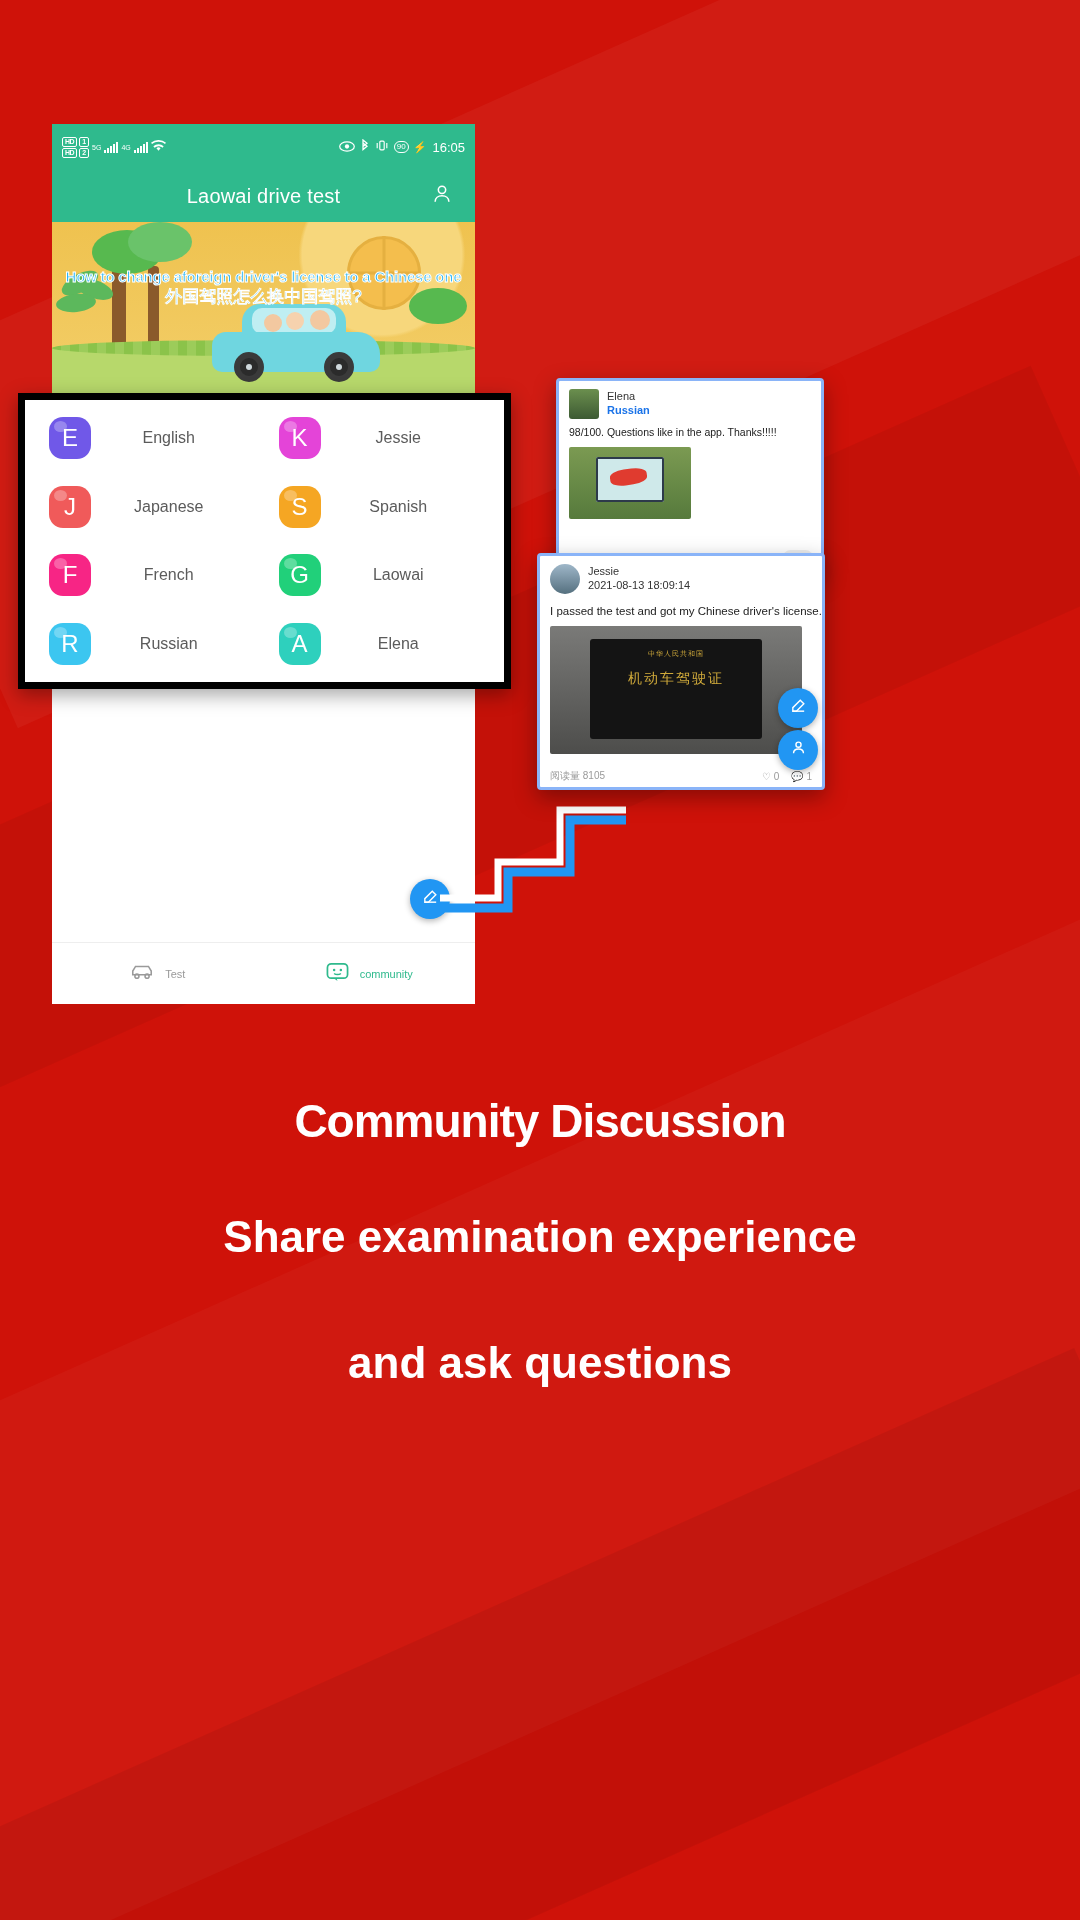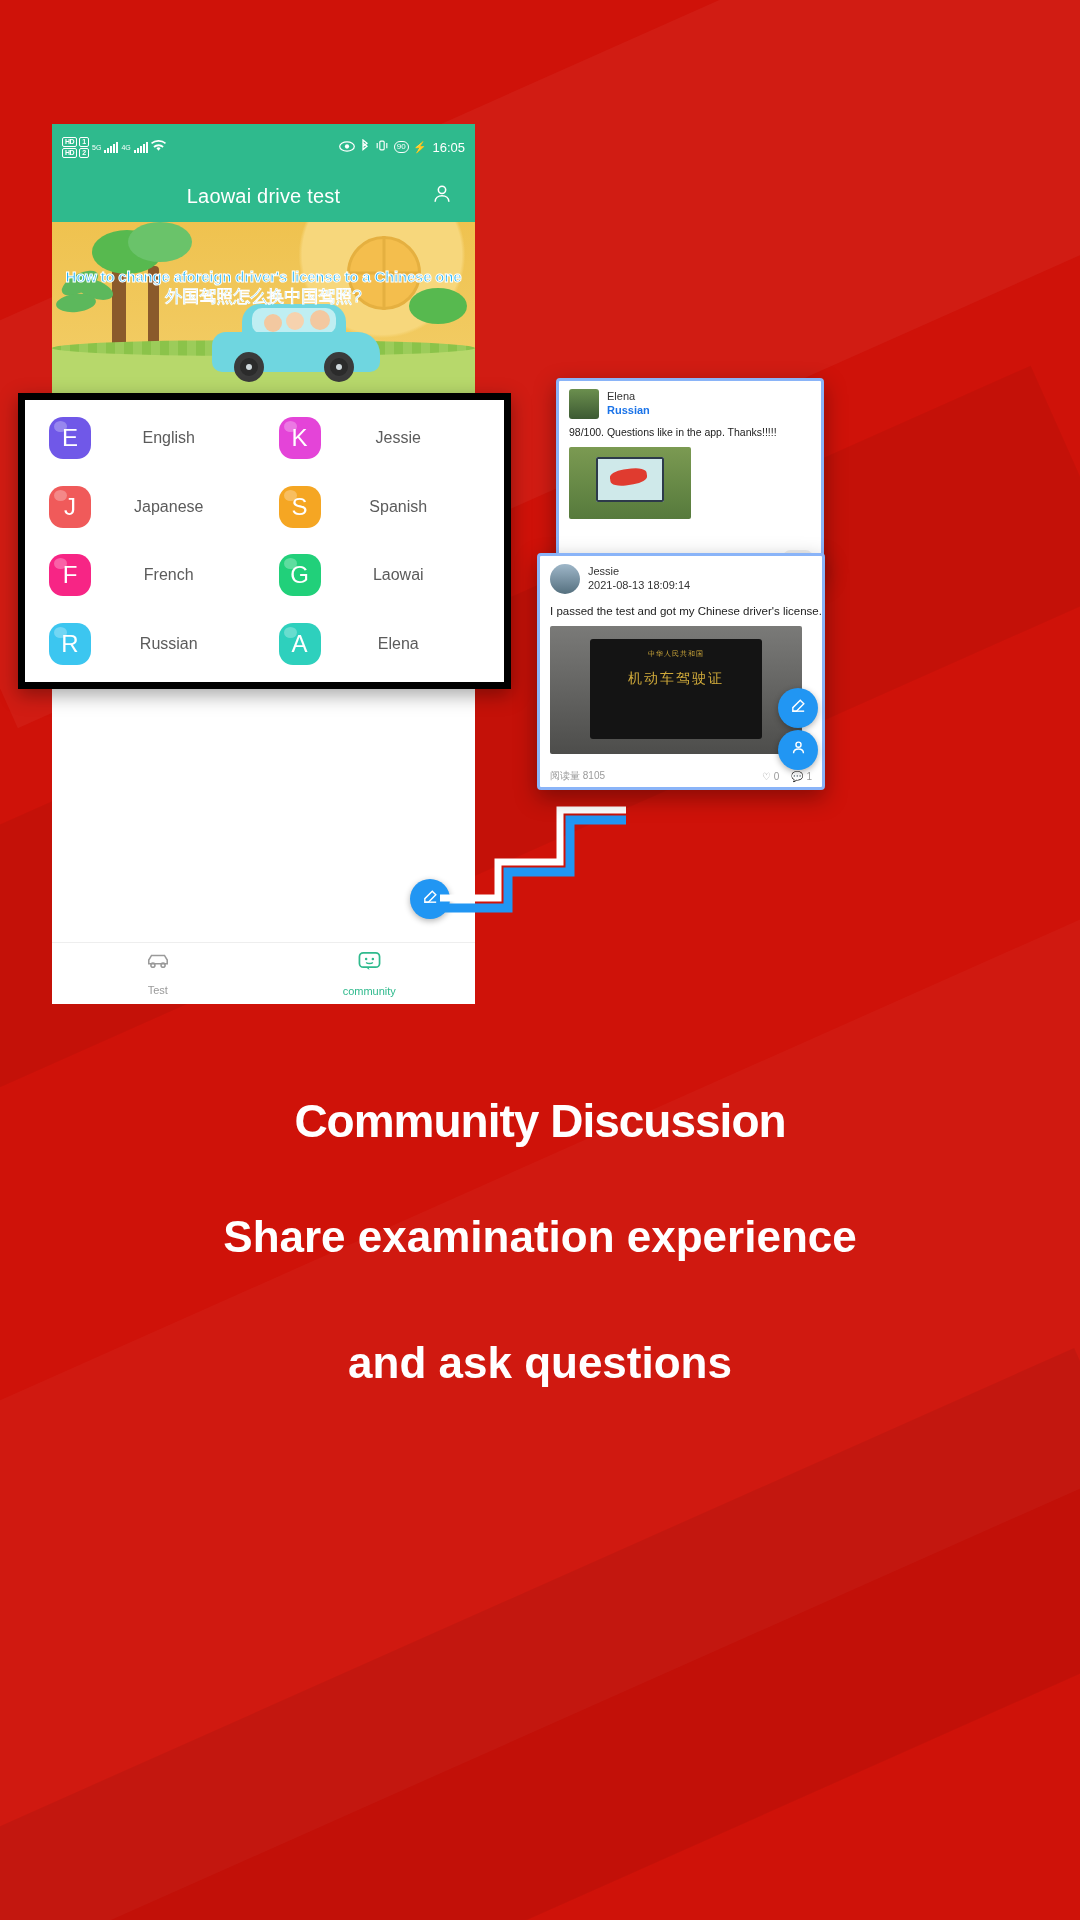--- a/index.html
+++ b/index.html
@@ -94,21 +94,21 @@
   .post-title-2{font-size:17px;font-weight:bold;color:#111;margin-top:3px;}
   .post-title-2 em{font-style:normal;color:#1e88ff;}
   .post-body{margin-top:16px;font-size:14px;color:#555;white-space:nowrap;overflow:hidden;}
   .post-meta{margin-top:18px;display:flex;align-items:center;font-size:12px;color:#9a9a9a;gap:14px;}
   .dots{margin-left:auto;background:#eee;border-radius:10px;padding:3px 9px;color:#777;letter-spacing:2px;font-size:11px;}
   .likes{margin-top:14px;border-top:1px solid #eee;padding:10px 6px 8px;font-size:12.5px;color:#4a4a4a;display:flex;gap:6px;align-items:center;}
   .comments{padding:2px 4px;font-size:13.5px;color:#333;line-height:21px;}
 
   
   .tabbar{position:absolute;left:0;right:0;bottom:0;height:62px;background:#fff;border-top:1px solid #eee;display:flex;}
-  .tab{flex:1;display:flex;flex-direction:column;align-items:center;justify-content:center;gap:11px;font-size:11px;color:#9a9a9a;}
+  .tab{flex:1;display:flex;flex-direction:row;align-items:center;justify-content:center;gap:11px;font-size:11px;color:#9a9a9a;}
   .tab.on{color:#2fba8d;}
   .tab .ic{font-size:19px;line-height:19px;}
 
   
   .fab{position:absolute;width:40px;height:40px;border-radius:50%;background:#2196f3;color:#fff;
      display:flex;align-items:center;justify-content:center;font-size:17px;box-shadow:0 2px 6px rgba(0,0,0,.3);}
 
   
   .langdlg{
     position:absolute;left:18px;top:393px;width:493px;height:296px;background:#fff;

